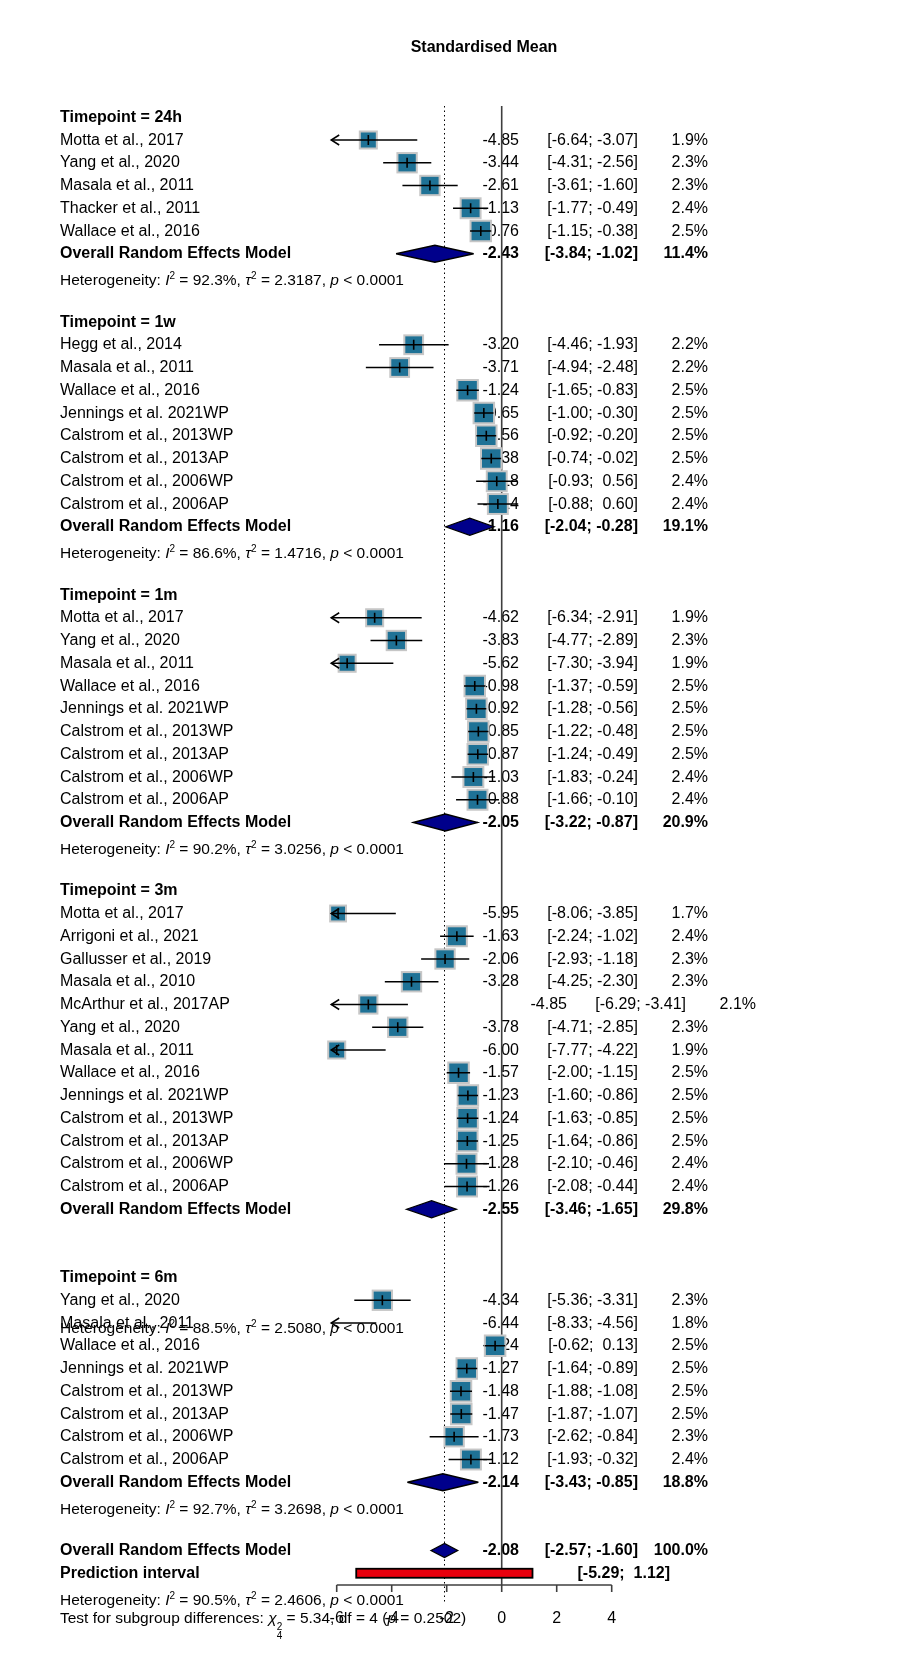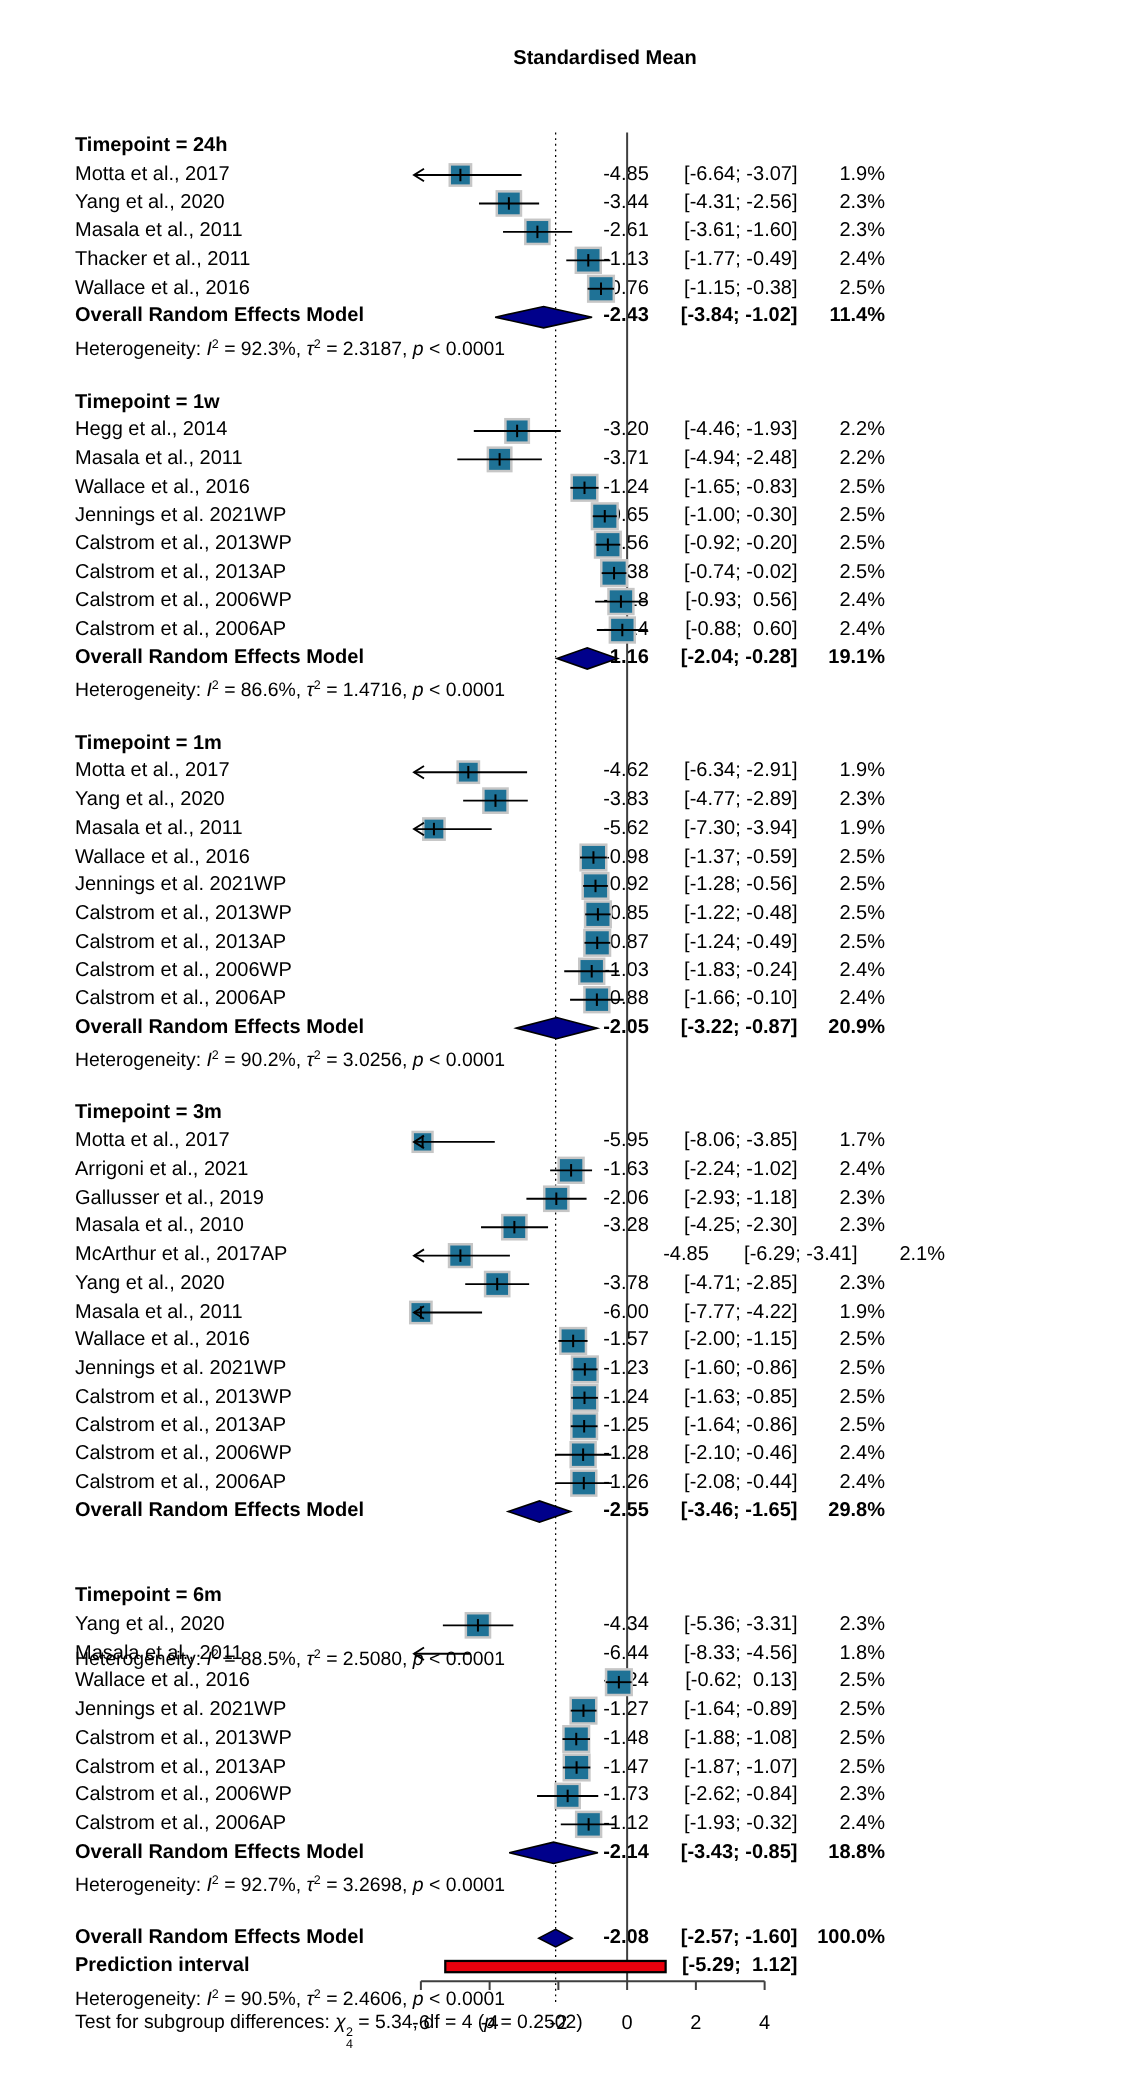--- a/index.html
+++ b/index.html
@@ -347,21 +347,21 @@
       </div>
       <div class="row" style="top: 1493.62px;">
         <span class="lab note">Heterogeneity: <i>I</i><sup>2</sup> = 92.7%, <i>τ</i><sup>2</sup> = 3.2698, <i>p</i> &lt; 0.0001</span>
       </div>
       <div class="row" style="top: 1539.12px;">
         <span class="lab b">Overall Random Effects Model</span>
         <span class="num b">-2.08</span>
         <span class="cic b">[-2.57; -1.60]</span>
         <span class="wt b">100.0%</span>
       </div>
-      <div class="row" style="top: 1561.88px;">
+      <div class="row" style="top: 1561.88px; padding-left: 32px;">
         <span class="lab b">Prediction interval</span>
         <span class="cic b">[-5.29;  1.12]</span>
       </div>
       <div class="row" style="top: 1584.62px;">
         <span class="lab note">Heterogeneity: <i>I</i><sup>2</sup> = 90.5%, <i>τ</i><sup>2</sup> = 2.4606, <i>p</i> &lt; 0.0001</span>
       </div>
       <div class="row" style="top: 1607.38px;">
         <span class="lab note">Test for subgroup differences: <i>χ</i><span class="chisq">
             <span>2</span>
             <span>4</span>

